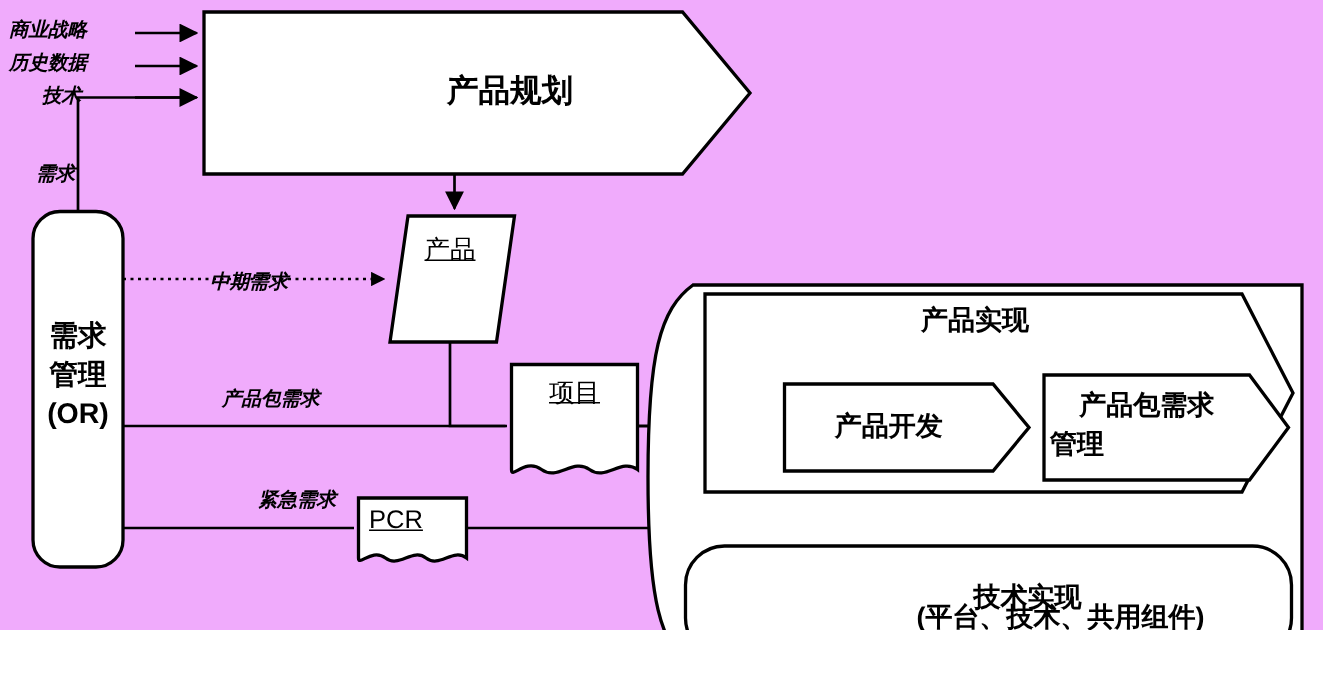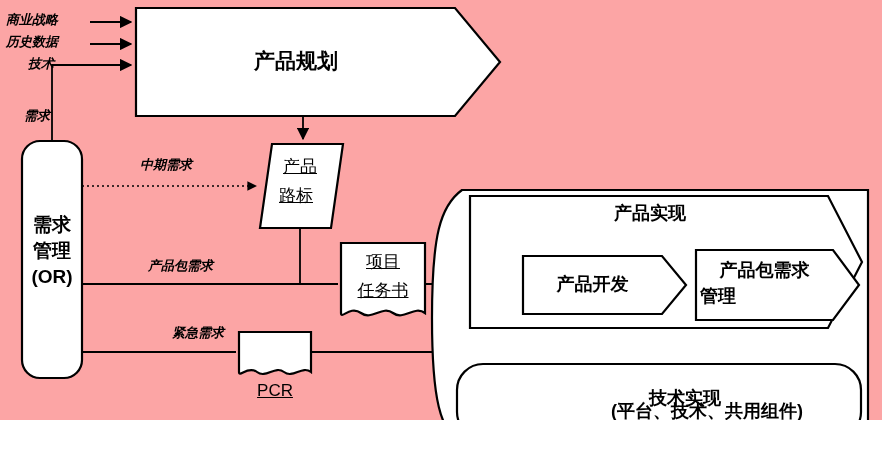--- a/index.html
+++ b/index.html
@@ -9,21 +9,21 @@
   }
   body {
     font-family: "Liberation Sans", sans-serif;
     color: #000000;
   }
   #canvas {
     position: relative;
     width: 882px;
     height: 420px;
     overflow: hidden;
-    background: #fca5a5;
+    background: #f0abfc;
   }
   #svg-layer {
     position: absolute;
     left: 0;
     top: 0;
     width: 882px;
     height: 454px;
   }
   .lbl {
     position: absolute;
@@ -35,20 +35,21 @@
     font-weight: bold;
     font-size: 13px;
   }
   .node-lbl {
     text-align: center;
     line-height: 1.2;
   }
   .big-title {
     font-weight: bold;
     font-size: 21px;
+    margin-left: 44px;
   }
   .mid-title {
     font-weight: bold;
     font-size: 18px;
   }
   .plain {
     font-size: 17px;
     text-decoration: underline;
   }
   .or-title {
@@ -112,37 +113,35 @@
     <path d="M 696 250 L 833 250 L 859 285 L 833 320 L 696 320 Z" fill="#ffffff" stroke="#000000" stroke-width="2.2"></path>
 
     <rect x="457" y="364" width="404" height="74" rx="26" ry="26" fill="#ffffff" stroke="#000000" stroke-width="2.2"></rect>
   </svg>
 
   <div class="lbl italic-lbl" style="left:6px; top:13px;">商业战略</div>
   <div class="lbl italic-lbl" style="left:6px; top:35px;">历史数据</div>
   <div class="lbl italic-lbl" style="left:28px; top:57px;">技术</div>
 
   <div class="lbl italic-lbl" style="left:24px; top:109px;">需求</div>
-  <div class="lbl italic-lbl" style="left:140px; top:158px;font-style:italic;">中期需求</div>
+  <div class="lbl italic-lbl" style="left:140px; top:181px;font-style:italic;">中期需求</div>
   <div class="lbl italic-lbl" style="left:148px; top:259px;">产品包需求</div>
   <div class="lbl italic-lbl" style="left:141px; top:326px;margin-left:31px;">紧急需求</div>
 
   <div class="lbl node-lbl big-title" style="left:136px; top:48px; width:320px;">产品规划</div>
 
   <div class="lbl node-lbl or-title" style="left:12px; top:214px; width:80px;">需求</div>
   <div class="lbl node-lbl or-title" style="left:12px; top:240px; width:80px;">管理</div>
   <div class="lbl node-lbl or-title" style="left:12px; top:266px; width:80px;text-align:center;">(OR)</div>
 
   <div class="lbl node-lbl plain" style="left:260px; top:157px; width:80px;">产品</div>
-  <div class="lbl node-lbl plain" style="left:256px; top:186px; width:80px;">路标</div>
 
   <div class="lbl node-lbl plain" style="left:341px; top:252px; width:84px;">项目</div>
-  <div class="lbl node-lbl plain" style="left:341px; top:281px; width:84px;">任务书</div>
 
-  <div class="lbl node-lbl plain" style="left:239px; top:337px; width:72px;margin-top:44px;">PCR</div>
+  <div class="lbl node-lbl plain" style="left:228px; top:337px; width:72px;">PCR</div>
 
   <div class="lbl node-lbl mid-title" style="left:523px; top:274px; width:139px;">产品开发</div>
 
   <div class="lbl node-lbl mid-title" style="left:470px; top:203px; width:360px;">产品实现</div>
 
   <div class="lbl node-lbl mid-title" style="left:696px; top:260px; width:137px;">产品包需求</div>
   <div class="lbl node-lbl mid-title" style="left:700px; top:286px; width:100px; text-align:left;">管理</div>
 
   <div class="lbl node-lbl mid-title" style="left:457px; top:388px; width:404px;padding-left:26px;">技术实现</div>
   <div class="lbl node-lbl mid-title" style="left:457px; top:401px; width:404px;margin-left:48px;">(平台、技术、共用组件)</div>

